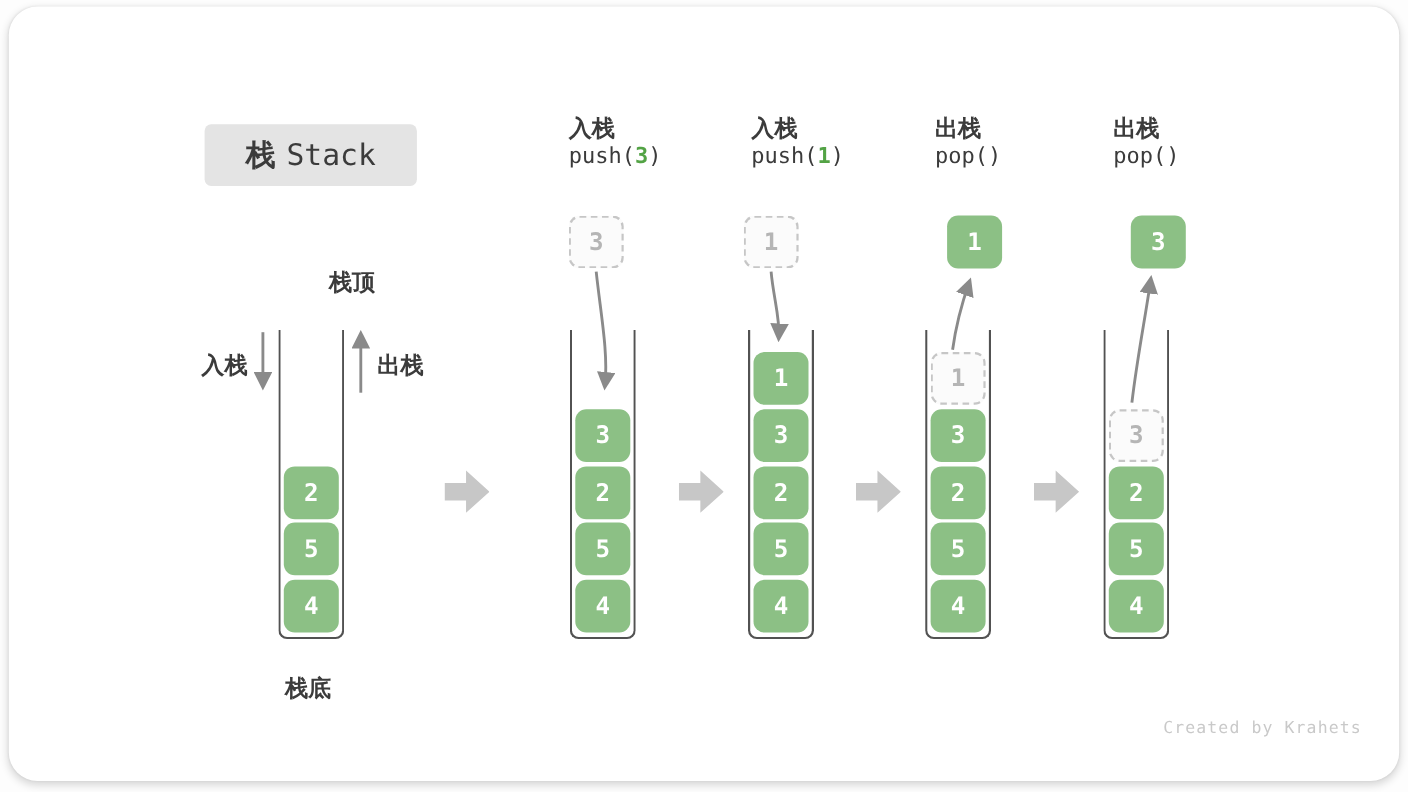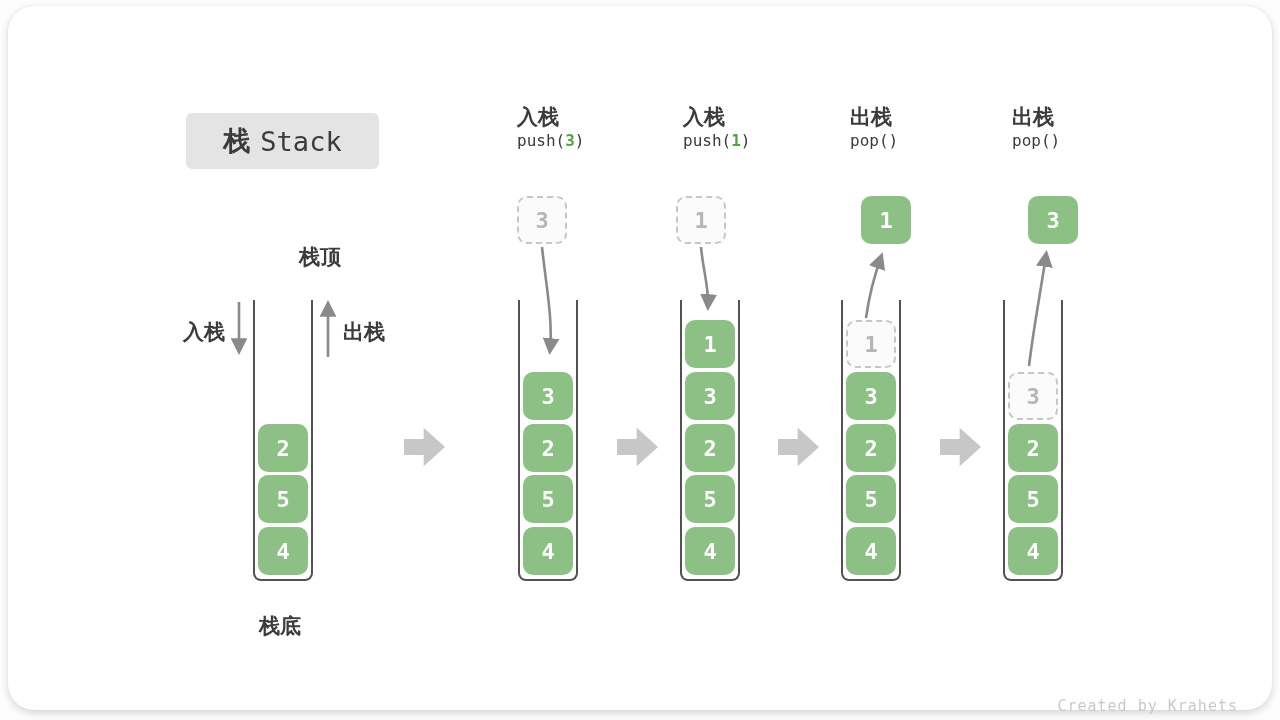--- a/index.html
+++ b/index.html
@@ -14,32 +14,32 @@
   .card{position:absolute;left:8px;top:6px;width:1264px;height:704px;background:#ffffff;
         border-radius:26px;box-shadow:0 3px 8px rgba(0,0,0,0.16),0 0 2px rgba(0,0,0,0.06);}
   .abs{position:absolute;}
   .title-box{left:186px;top:113px;width:193px;height:56px;background:var(--title-bg);
              border-radius:6px;display:flex;align-items:center;justify-content:center;
              font-size:27px;color:var(--text-dark);}
   .title-zh{font-weight:bold;}
   .title-en{font-family:"DejaVu Sans Mono","Liberation Mono",monospace;margin-left:10px;}
   .side-label{font-size:21px;font-weight:bold;color:var(--text-dark);line-height:24px;}
   .col-header-label{font-size:21px;font-weight:bold;color:var(--text-dark);line-height:24px;}
-  .col-header-code{font-family:"DejaVu Sans Mono","Liberation Mono",monospace;font-size:16px;
+  .col-header-code{font-family:"DejaVu Sans Mono","Liberation Mono",monospace;font-size:20px;
                    color:var(--text-dark);line-height:24px;}
   .col-header-code .arg{color:var(--arg-green);font-weight:bold;}
   .stack-box{position:absolute;width:60px;height:281px;border:2px solid var(--wall);
              border-top:none;border-radius:0 0 8px 8px;background:#ffffff;}
   .item{position:absolute;width:50px;height:48px;border-radius:10px;background:var(--green);
         display:flex;align-items:center;justify-content:center;color:#ffffff;
         font-family:"DejaVu Sans Mono","Liberation Mono",monospace;font-size:22px;font-weight:bold;}
   .item.dashed{background:#fbfbfb;border:2px dashed var(--dash-border);color:var(--dash-text);}
   .chevron{position:absolute;width:41px;height:40px;background:var(--chevron);
            clip-path:polygon(0% 30%,48% 30%,48% 2%,100% 50%,48% 98%,48% 70%,0% 70%);}
-  .watermark{right:42px;top:697px;font-family:"DejaVu Sans Mono","Liberation Mono",monospace;
+  .watermark{right:42px;top:652px;font-family:"DejaVu Sans Mono","Liberation Mono",monospace;
              font-size:15px;color:var(--wm);letter-spacing:1px;}
   svg.overlay{position:absolute;left:0;top:0;width:1280px;height:720px;pointer-events:none;}
 </style>
 </head>
 <body>
 
 <div class="stage">
   <div class="card"></div>
 
   <div class="abs title-box">

